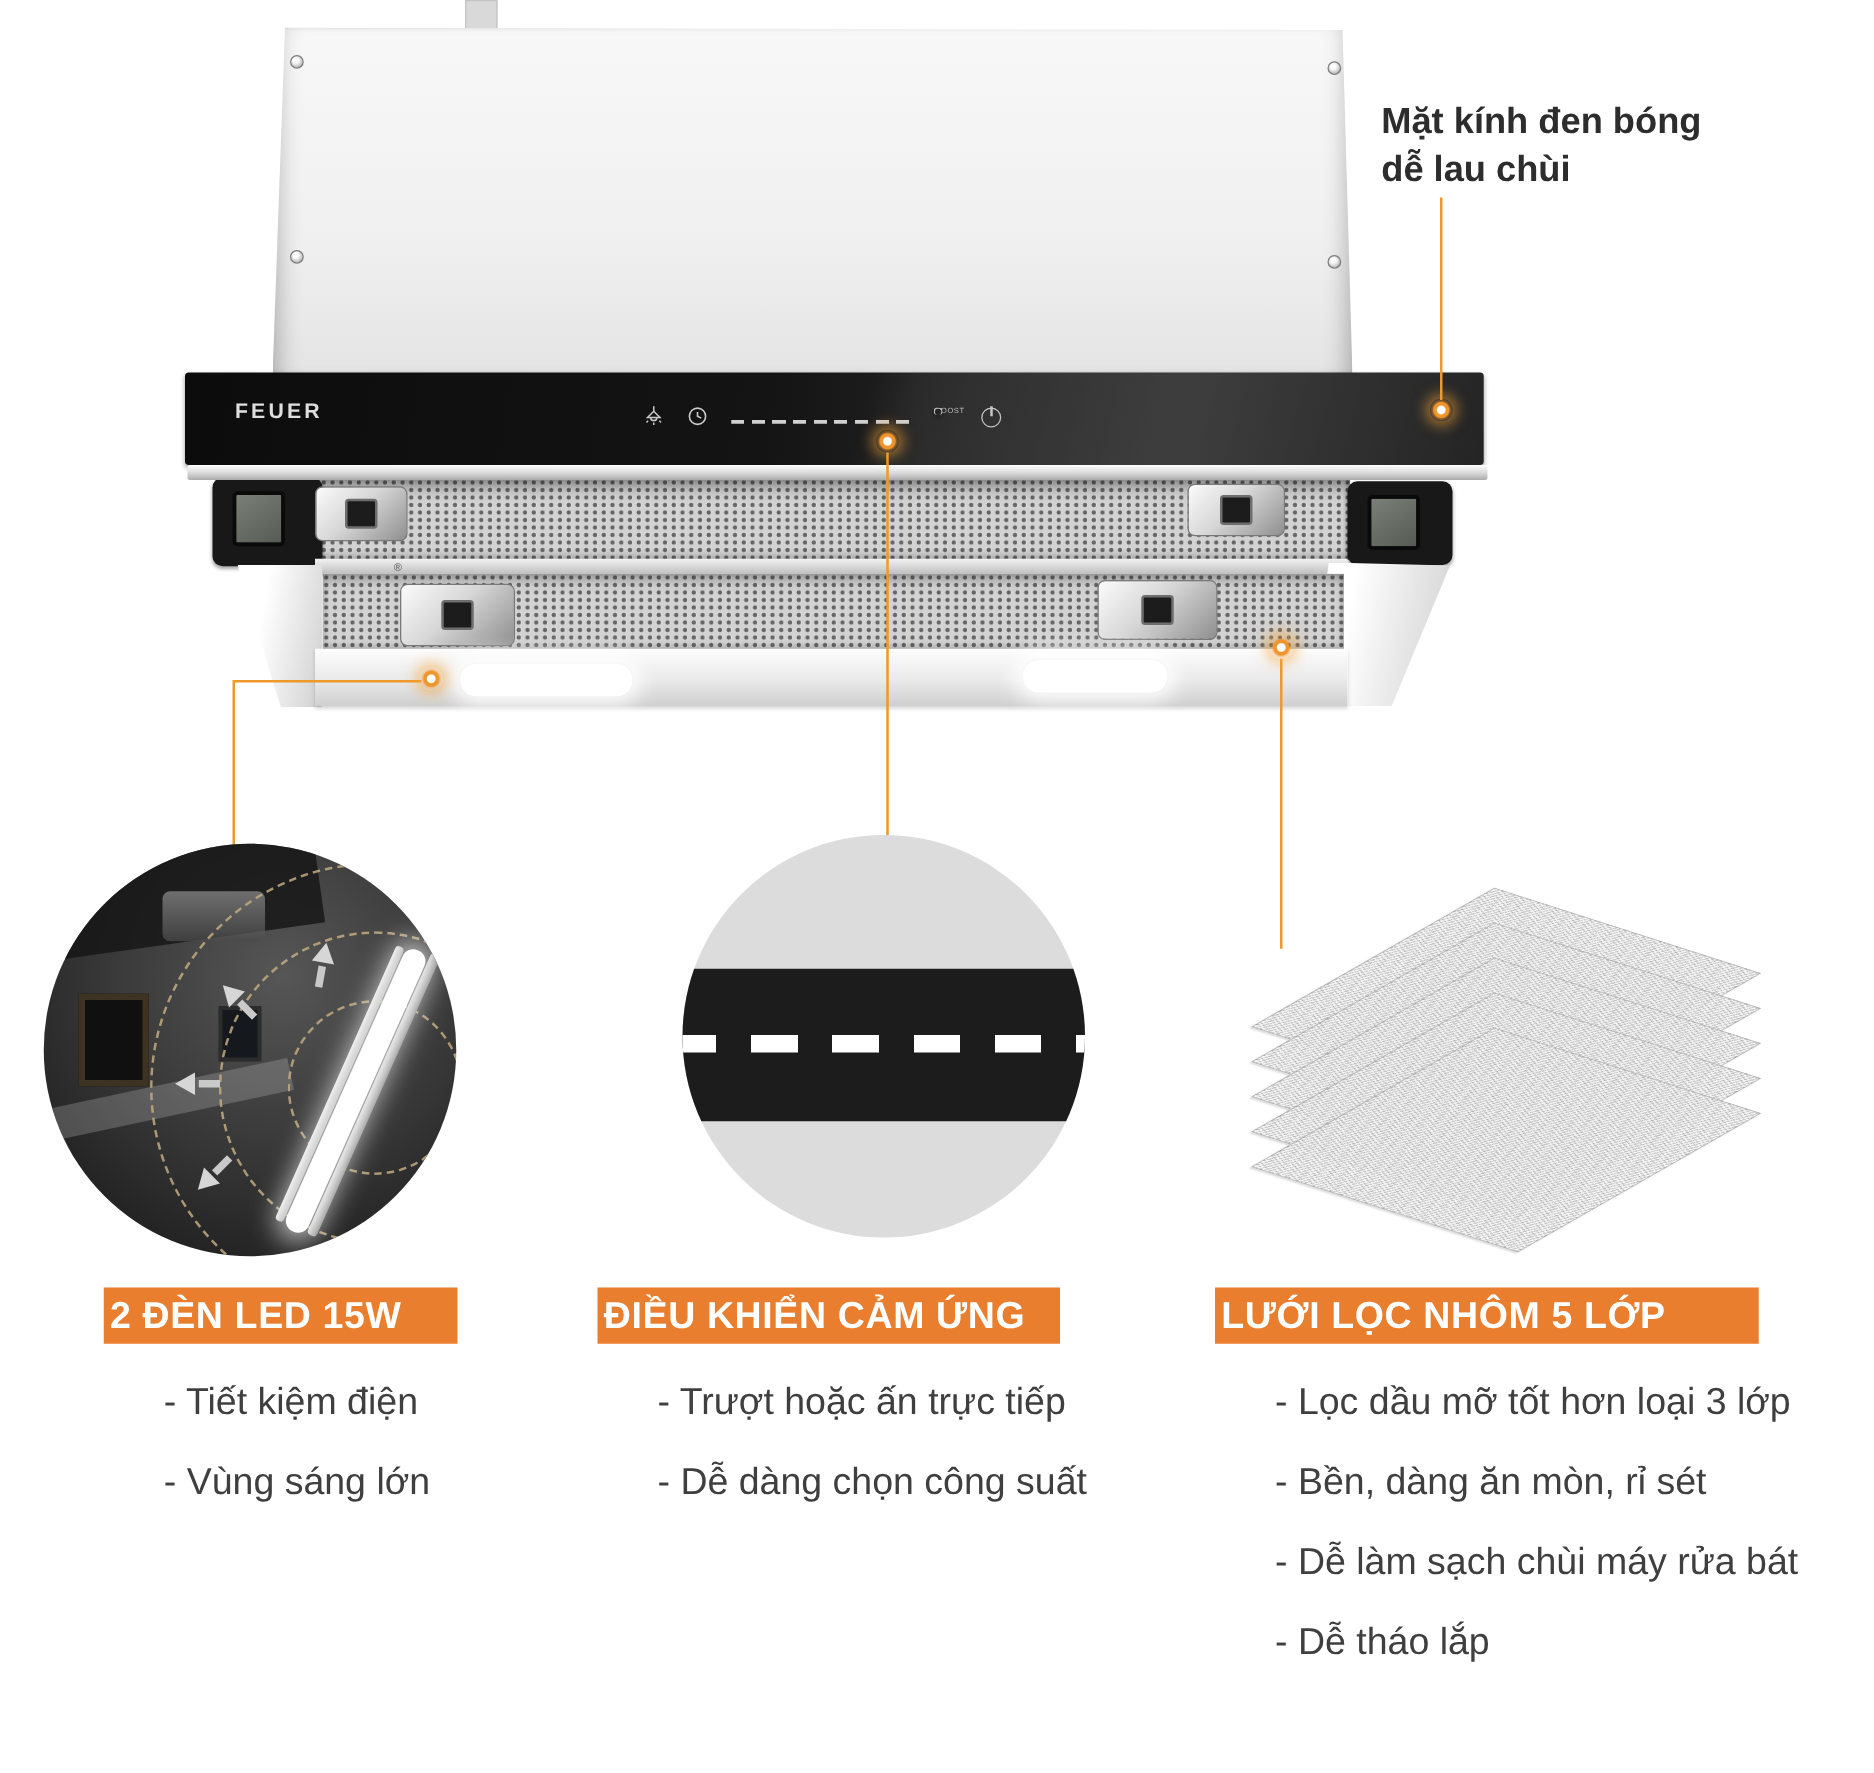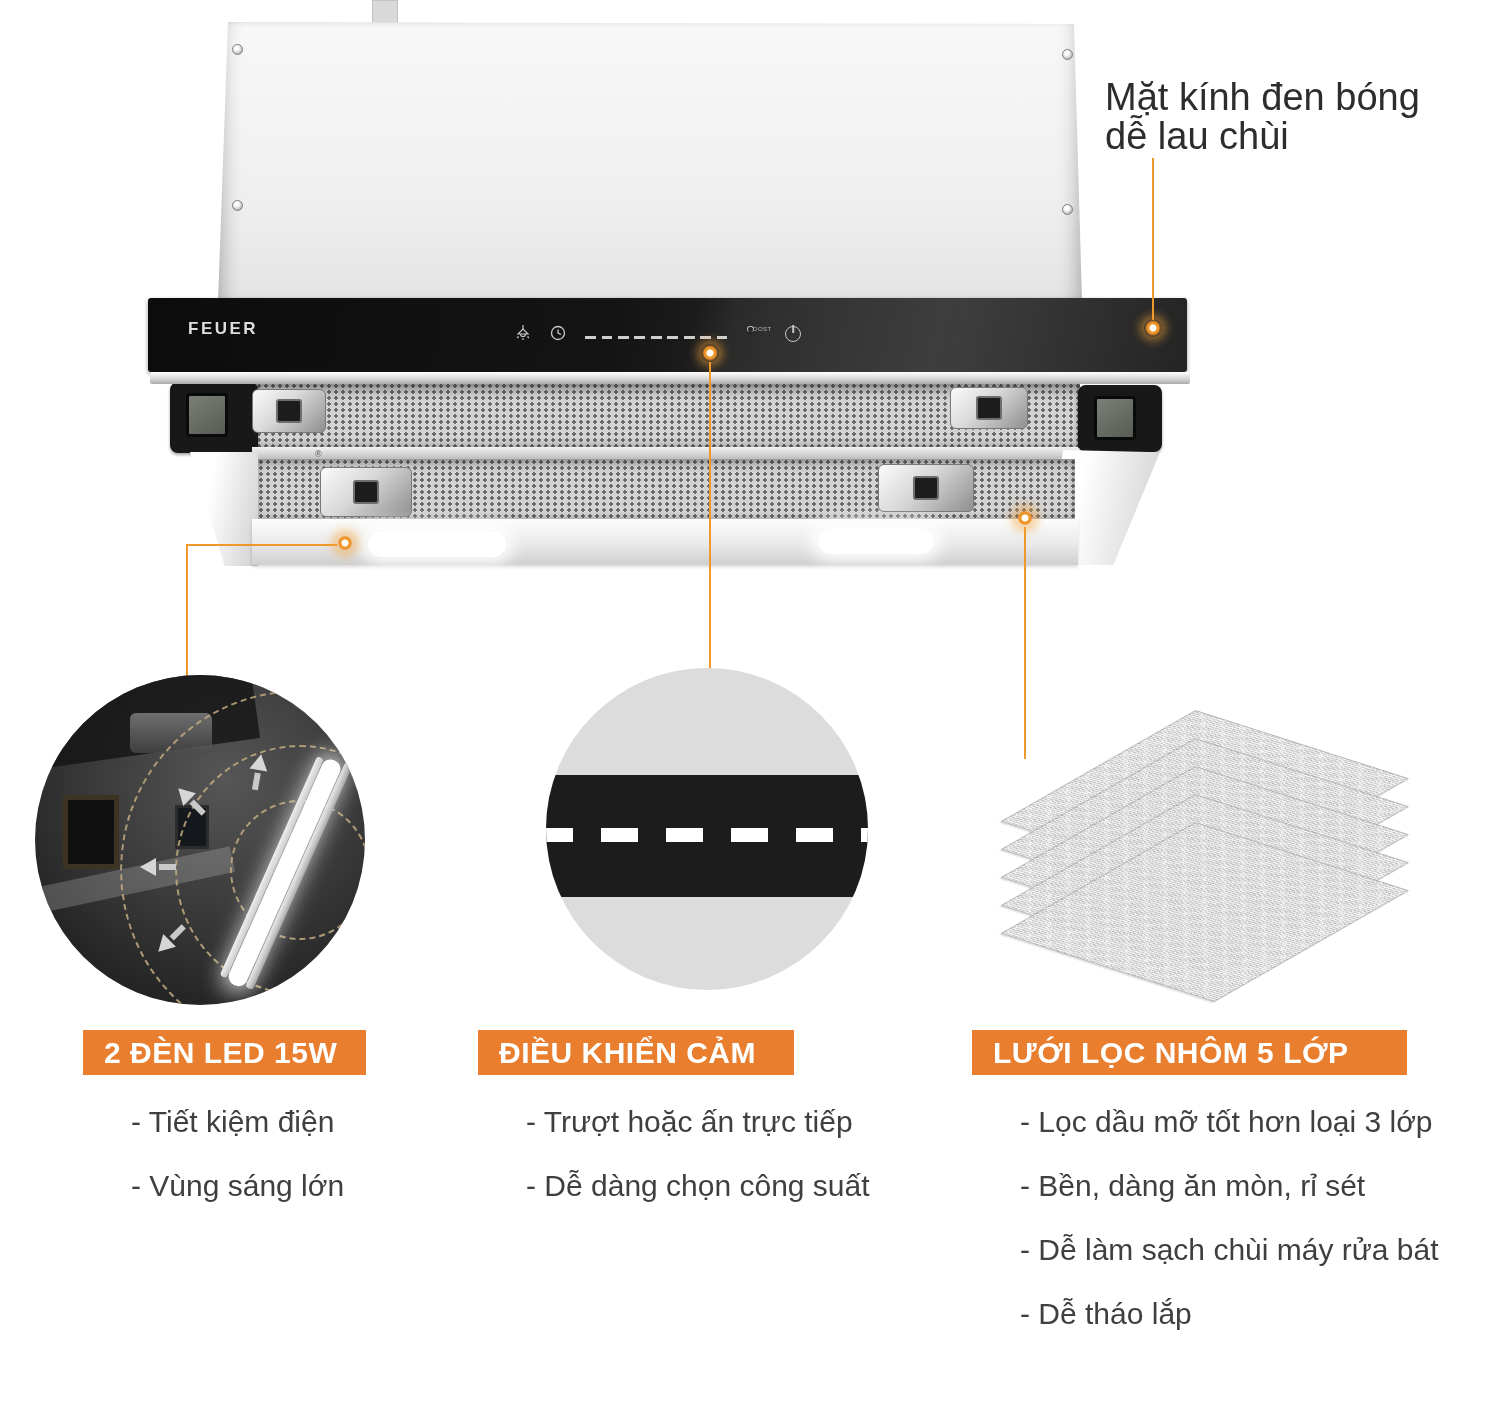--- a/index.html
+++ b/index.html
@@ -72,21 +72,21 @@
     background:linear-gradient(180deg,#fdfdfd,#e9e9e9 55%,#cfcfcf);box-shadow:0 2px 3px rgba(0,0,0,.15);}
   .led{position:absolute;height:26px;border-radius:14px;background:#ffffff;
     box-shadow:0 0 16px 7px rgba(255,255,255,.95), 0 0 2px rgba(170,170,170,.6);}
   .led-left{left:116px;top:12px;width:138px;}
   .led-right{left:566px;top:9px;width:116px;}
   
   .cline{position:absolute;background:#f0982b;}
   .gdot{position:absolute;width:18px;height:18px;border-radius:50%;
     background:radial-gradient(circle,#ffffff 0 3px,#f0952b 4px 6px, rgba(240,149,43,.5) 7px, rgba(240,149,43,0) 10px);
     box-shadow:0 0 10px 4px rgba(244,164,56,.55);}
-  .annotation{position:absolute;left:1105px;top:78px;font-size:38px;line-height:39px;color:#2d2d2d;}
+  .annotation{position:absolute;left:1105px;top:78px;font-size:29px;line-height:39px;color:#2d2d2d;font-weight:bold;}
   
   .circle-led{position:absolute;left:35px;top:675px;width:330px;height:330px;border-radius:50%;overflow:hidden;
     background:radial-gradient(circle at 58% 32%, #565656 0%, #3a3a3a 45%, #222222 80%, #181818 100%);}
   .circle-led .ceiling{position:absolute;left:-20px;top:-10px;width:240px;height:90px;background:#141414;transform:rotate(-8deg);opacity:.8;}
   .circle-led .chandelier{position:absolute;left:95px;top:38px;width:82px;height:40px;border-radius:6px;
     background:linear-gradient(180deg,#8a8a8a,#4a4a4a);opacity:.75;}
   .circle-led .frame1{position:absolute;left:28px;top:120px;width:56px;height:74px;background:#101010;border:5px solid #3e3222;}
   .circle-led .frame2{position:absolute;left:140px;top:130px;width:34px;height:44px;background:#15181c;border:3px solid #2c2c2c;}
   .circle-led .counter{position:absolute;left:-30px;top:195px;width:230px;height:26px;background:#cfcfcf;opacity:.25;transform:rotate(-12deg);}
   .arc{position:absolute;border:2px dashed #c2ab80;border-radius:50%;opacity:.85;}
@@ -108,25 +108,25 @@
   .stack{position:absolute;left:990px;top:655px;width:430px;height:360px;}
   .sheet{position:absolute;left:70px;width:290px;height:290px;
     transform:rotate(-6deg) scaleY(0.44) rotate(45deg);
     background-color:rgba(243,243,243,.92);
     background-image:repeating-linear-gradient(115deg, rgba(130,130,130,.45) 0 1px, transparent 1px 4px),
                      repeating-linear-gradient(25deg, rgba(150,150,150,.35) 0 1px, transparent 1px 4px);
     border:1px solid rgba(160,160,160,.75);
     box-shadow:0 3px 2px rgba(120,120,120,.25);}
   
   .feature{position:absolute;top:1030px;}
-  .feature .hdr{height:45px;line-height:45px;padding-left:21px;background:#e87e2e;color:#ffffff;
+  .feature .hdr{height:45px;line-height:45px;padding-left:5px;background:#e87e2e;color:#ffffff;
     font-size:30px;font-weight:bold;letter-spacing:.5px;}
   .feature .item{margin-top:30px;font-size:30px;line-height:34px;color:#3f3f3f;margin-left:48px;}
   .col1{left:83px;width:380px;}  .col1 .hdr{width:283px;}
-  .col2{left:478px;width:430px;} .col2 .hdr{width:316px;}
+  .col2{left:478px;width:430px;} .col2 .hdr{width:370px;}
   .col3{left:972px;width:490px;} .col3 .hdr{width:435px;}
   svg{display:block;}
 </style>
 </head>
 <body>
 
 <div class="stage">
 
   <div>
     <div class="duct"></div>

